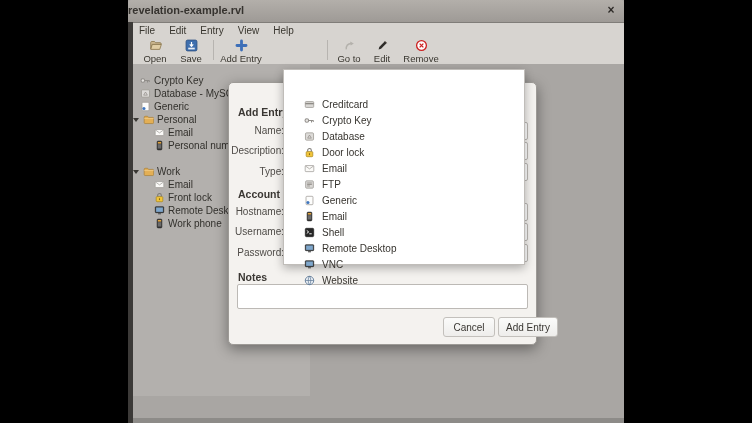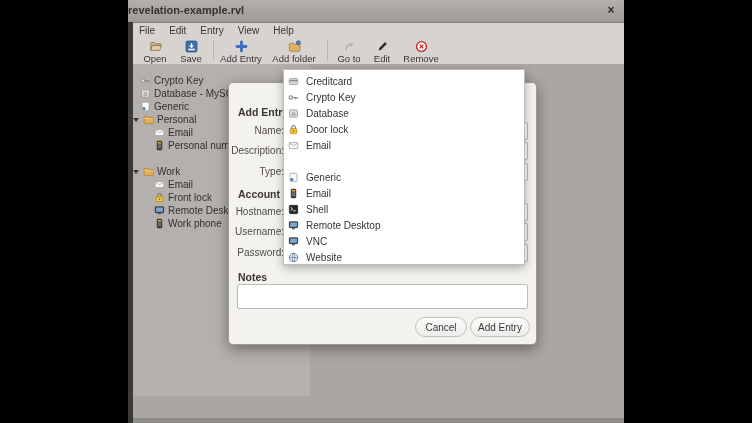--- a/index.html
+++ b/index.html
@@ -16,21 +16,21 @@
   .close{position:absolute;right:6px;top:3px;width:14px;height:14px;text-align:center;
     font-size:12px;font-weight:bold;color:#2e2b28;line-height:14px;cursor:default;}
 
   
   .menubar{position:absolute;left:4px;top:23px;width:492px;height:14px;background:#d7d4d0;
     display:flex;align-items:center;gap:0;}
   .menu-item{font-size:10px;color:#39362f;padding:0 7px;}
   .toolbar{position:absolute;left:4px;top:37px;width:492px;height:27px;background:#d7d4d0;
     border-bottom:1px solid #b1aeaa;}
   .tbtn{position:absolute;top:1px;height:25px;display:flex;flex-direction:column;
-    align-items:center;justify-content:center;padding-top:1px;}
+    align-items:center;justify-content:space-between;padding-top:1px;}
   .tlabel{font-size:9.5px;color:#39362f;white-space:nowrap;}
   .ticon{width:13px;height:13px;display:block;}
   .ticon svg{width:13px;height:13px;display:block;}
   .tsep{position:absolute;top:3px;width:1px;height:20px;background:#b7b4b0;}
   .dim{opacity:.55;}
 
   
   .tree-pane{position:absolute;left:5px;top:64px;width:177px;height:332px;background:#b3b0ad;}
   .main-pane{position:absolute;left:182px;top:64px;width:314px;height:332px;background:#a9a6a3;}
   .status-area{position:absolute;left:5px;top:396px;width:491px;height:22px;background:#a9a6a3;}
@@ -51,28 +51,28 @@
   
   .dialog{position:absolute;left:100px;top:82px;width:307px;height:261px;background:#f4f2ef;
     border:1px solid #9d9a96;border-radius:5px;box-shadow:0 4px 14px rgba(0,0,0,.4);z-index:5;}
   .dlg-h{position:absolute;font-size:10.5px;font-weight:bold;color:#3a3733;}
   .dlg-lbl{position:absolute;width:55px;text-align:right;font-size:10px;color:#4e4b47;}
   .dlg-input{position:absolute;left:61px;width:236px;height:16px;background:#fff;
     border:1px solid #bcb9b5;border-radius:2px;}
   .notes-area{position:absolute;left:8px;top:201px;width:289px;height:23px;background:#fff;
     border:1px solid #bcb9b5;border-radius:2px;}
   .dlg-btn{position:absolute;top:234px;height:18px;background:linear-gradient(#fbfbfa,#eeedeb);
-    border:1px solid #c3c0bc;border-radius:10px;font-size:10px;color:#3a3733;
-    display:flex;align-items:center;justify-content:center;}
+    border:1px solid #c3c0bc;border-radius:3px;font-size:10px;color:#3a3733;
+    display:flex;align-items:center;justify-content:center;margin-left:28px;}
 
   
   .type-menu{position:absolute;left:155px;top:69px;width:240px;height:194px;background:#fff;
     border:1px solid #c0bdb9;box-shadow:0 3px 9px rgba(0,0,0,.3);z-index:10;}
-  .mrow{position:absolute;left:1px;width:236px;height:16px;display:flex;align-items:flex-end;
-    font-size:10px;color:#37342f;padding-left:3px;}
+  .mrow{position:absolute;left:1px;width:236px;height:16px;display:flex;align-items:flex-start;
+    font-size:10px;color:#37342f;padding-left:19px;margin-top:28px;}
   .mrow .icon{width:11px;height:11px;margin-right:7px;flex:0 0 11px;}
   .mrow .icon svg{width:11px;height:11px;display:block;}
 </style>
 </head>
 <body>
 
 <svg width="0" height="0" style="position:absolute">
   <defs>
     <g id="i-key">
         <circle cx="3.1" cy="6" r="2" fill="#e7e5e2" stroke="#8f8c88" stroke-width="1.1"></circle>
@@ -192,28 +192,20 @@
     </div>
     <div class="tsep" style="left:81px;"></div>
     <div class="tbtn" style="left:84px;width:50px;">
       <span class="ticon">
             <svg viewBox="0 0 12 12">
               <use href="#i-plus"></use>
             </svg>
           </span>
       <span class="tlabel">Add Entry</span>
     </div>
-    <div class="tbtn" style="left:136px;width:52px;">
-      <span class="ticon">
-            <svg viewBox="0 0 12 12">
-              <use href="#i-newfolder"></use>
-            </svg>
-          </span>
-      <span class="tlabel">Add folder</span>
-    </div>
     <div class="tsep" style="left:195px;"></div>
     <div class="tbtn" style="left:200px;width:34px;">
       <span class="ticon dim">
             <svg viewBox="0 0 12 12">
               <use href="#i-jump"></use>
             </svg>
           </span>
       <span class="tlabel">Go to</span>
     </div>
     <div class="tbtn" style="left:238px;width:24px;">
@@ -393,20 +385,28 @@
           <span>Door lock</span>
         </div>
     <div class="mrow" style="top:65px">
           <span class="icon">
             <svg viewBox="0 0 12 12">
               <use href="#i-email"></use>
             </svg>
           </span>
           <span>Email</span>
         </div>
+    <div class="mrow" style="top:81px">
+          <span class="icon">
+            <svg viewBox="0 0 12 12">
+              <use href="#i-ftp"></use>
+            </svg>
+          </span>
+          <span>FTP</span>
+        </div>
     <div class="mrow" style="top:97px">
           <span class="icon">
             <svg viewBox="0 0 12 12">
               <use href="#i-generic"></use>
             </svg>
           </span>
           <span>Generic</span>
         </div>
     <div class="mrow" style="top:113px">
           <span class="icon">

